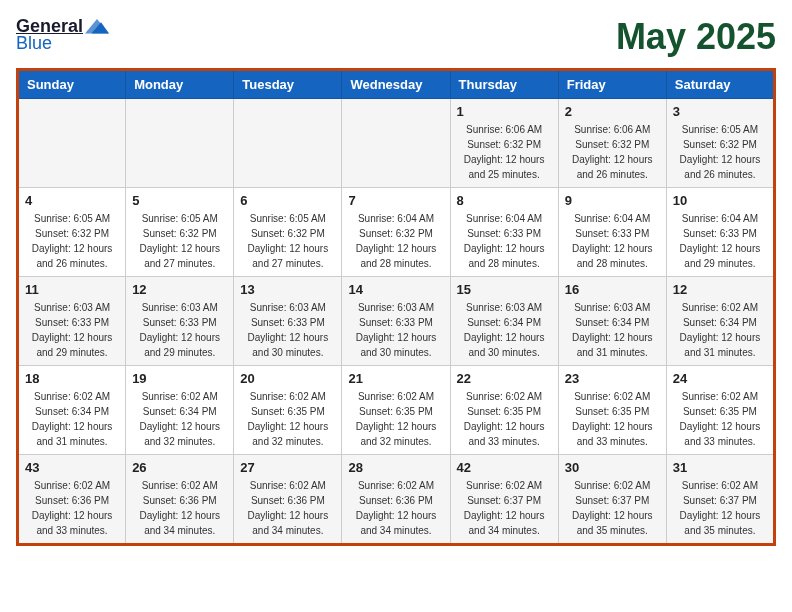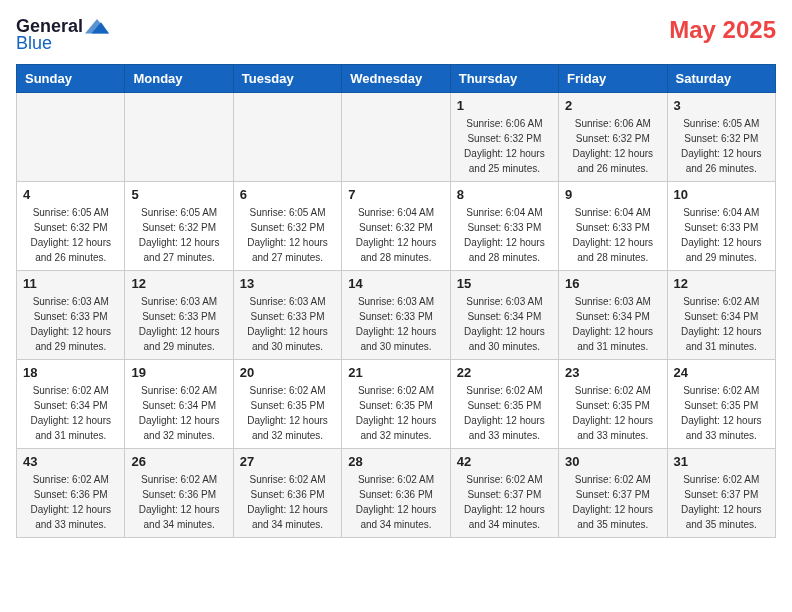--- a/index.html
+++ b/index.html
@@ -18,48 +18,49 @@
     }
     .logo {
       display: flex;
       align-items: center;
       gap: 2px;
     }
     .logo-text-general {
       font-size: 18px;
       font-weight: bold;
       color: #1a1a2e;
+      text-decoration: underline;
     }
     .logo-text-blue {
       font-size: 18px;
       font-weight: normal;
       color: #1565c0;
     }
     .logo-icon {
       width: 24px;
       height: 20px;
       margin-left: 2px;
     }
     .title-block {
       text-align: right;
     }
     .title-block h1 {
-      font-size: 24px;
-      font-weight: bold;
-      color: #ef4444;
+      font-size: 36px;
+      font-weight: bold;
+      color: #14532d;
     }
     .title-block h2 {
       font-size: 16px;
       font-weight: normal;
       color: #1a1a2e;
     }
     table {
       width: 100%;
       border-collapse: collapse;
-      border: 1px solid #c2410c;
+      border: 3px solid #c2410c;
     }
     thead tr th {
       background-color: #1565c0;
       color: #fff;
       font-size: 13px;
       font-weight: bold;
       padding: 6px 8px;
       text-align: left;
       border: 1px solid #1255a0;
     }

